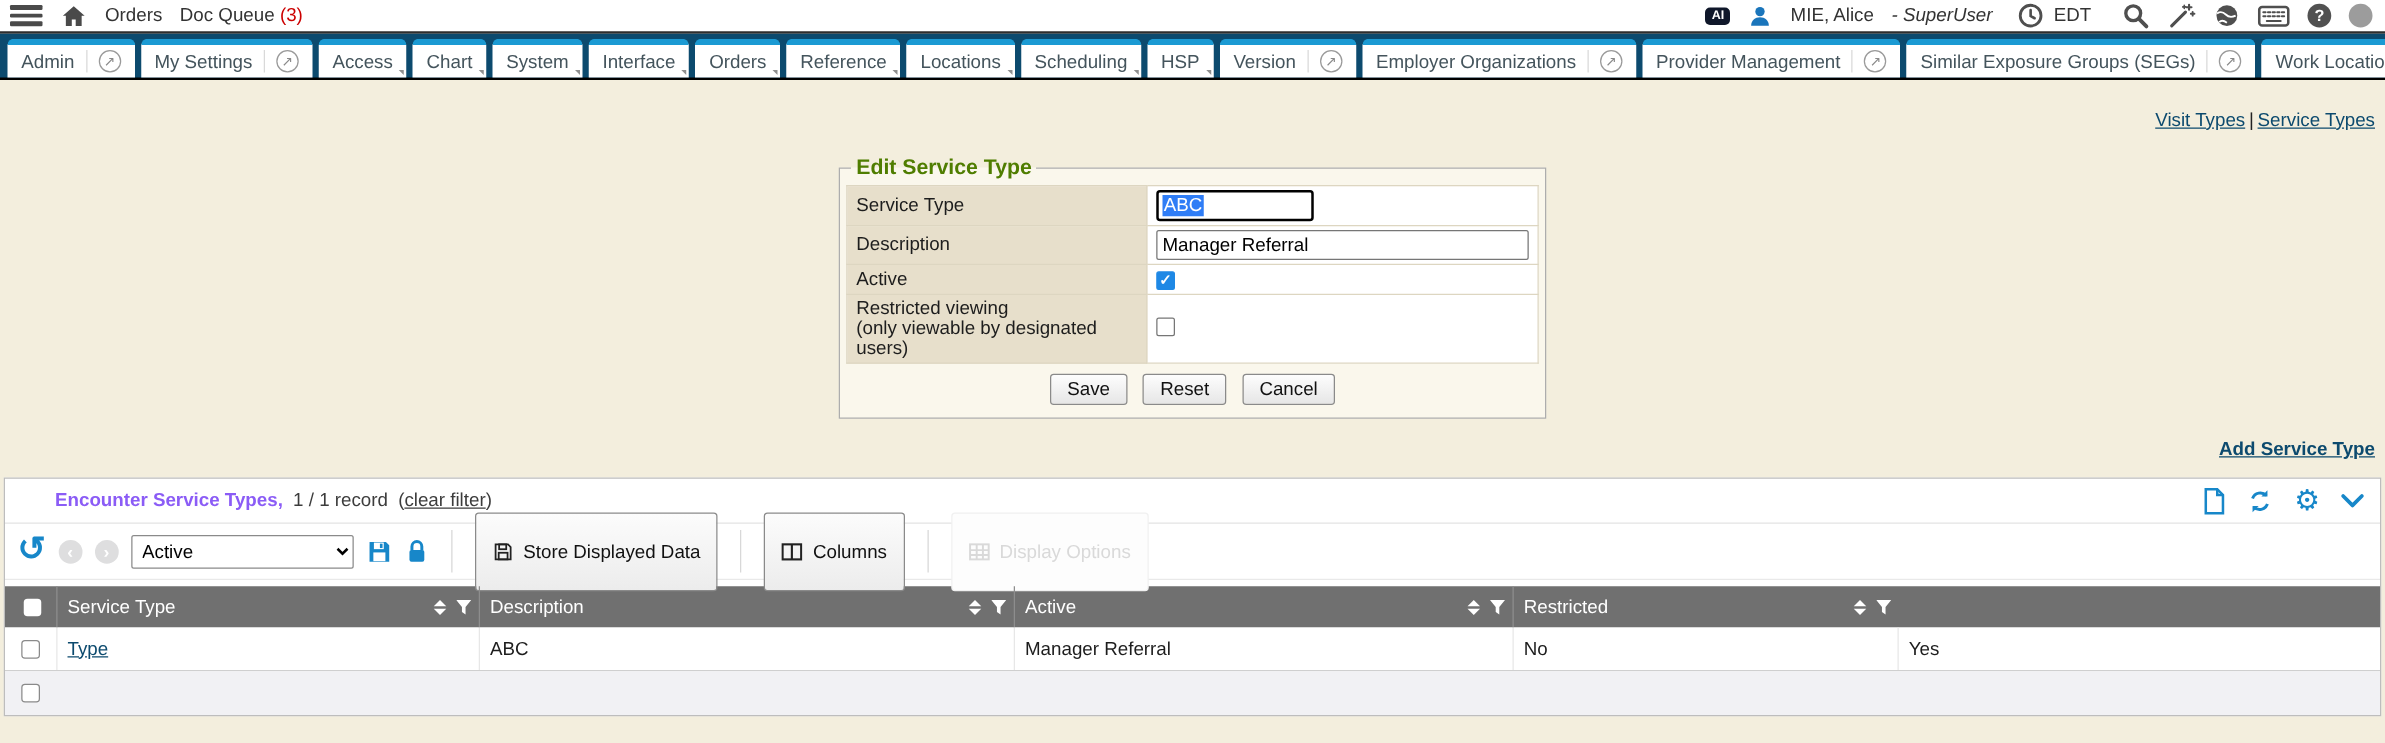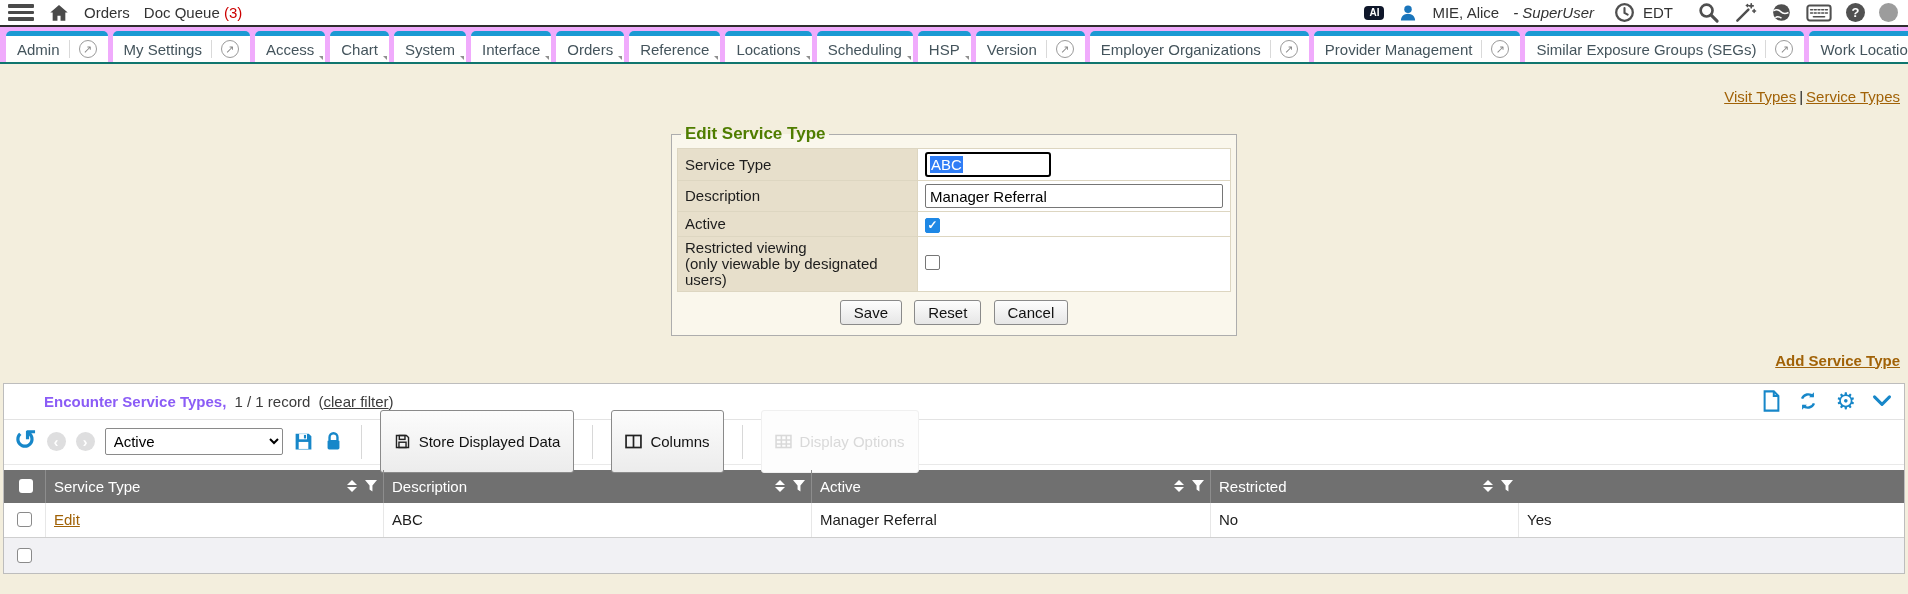--- a/index.html
+++ b/index.html
@@ -1,36 +1,36 @@
 <!DOCTYPE html>
 <html><head>
 <meta charset="utf-8">
 <style>
   * { margin:0; padding:0; box-sizing:border-box; }
   html,body { width:1908px; height:594px; overflow:hidden; }
   body { font-family:"Liberation Sans", sans-serif; background:#f3eedd; color:#222; font-size:15px; }
-  a { color:#a16207; text-decoration:underline; cursor:pointer; }
+  a { color:#0c4a6e; text-decoration:underline; cursor:pointer; }
 
   
   .topbar { height:27px; background:#fff; display:flex; align-items:center; justify-content:space-between; padding:0 10px 0 8px; border-bottom:2px solid #2e2e2e; }
   .topbar-left, .topbar-right { display:flex; align-items:center; gap:14px; }
   .hamburger { display:flex; flex-direction:column; gap:3px; width:26px; cursor:pointer; }
   .hamburger span { height:3.5px; background:#4a4a4a; border-radius:1px; }
   .tb-link { text-decoration:none; color:#333; }
   .count-red { color:#cc0000; }
   .ai-badge { background:#0f172a; color:#fff; font-weight:bold; font-size:10px; border-radius:4px; padding:2px 5px; line-height:1; }
   .user-name { color:#333; }
   .user-role { color:#333; font-style:italic; }
   .tz { color:#333; margin-left:-6px; }
   .icon-btn { display:inline-flex; align-items:center; justify-content:center; cursor:pointer; }
   .help-circle { width:19px; height:19px; border-radius:50%; background:#515151; color:#fff; font-weight:bold; font-size:13px; display:flex; align-items:center; justify-content:center; }
   .gray-dot { width:19px; height:19px; border-radius:50%; background:#9c9c9c; }
 
   
-  .tabbar { height:37px; background:#f0abfc; border-bottom:2px solid #0f766e; display:flex; align-items:flex-end; gap:5px; padding:0 6px; }
+  .tabbar { height:37px; background:#0c4a6e; border-bottom:2px solid #000000; display:flex; align-items:flex-end; gap:5px; padding:0 6px; }
   .tab { position:relative; background:#fff; border-radius:5px 5px 0 0; border-top:5px solid #1b9ad3; height:31px; display:flex; align-items:center; padding:0 11px; color:#44545c; cursor:pointer; white-space:nowrap; }
   .tab.has-caret::after { content:""; position:absolute; right:2px; bottom:2px; border-top:4px solid #8f8f8f; border-left:4px solid transparent; }
   .tab-ext { margin-left:9px; padding-left:9px; border-left:1px solid #d9d9d9; display:flex; align-items:center; }
   .ext-circle { width:18px; height:18px; border:1.5px solid #9a9a9a; border-radius:50%; color:#8a8a8a; font-size:11px; display:flex; align-items:center; justify-content:center; }
 
   
   .content { padding-top:24px; }
   .crumbs { text-align:right; padding-right:8px; height:22px; }
   .crumb-sep { text-decoration:none; color:#222; margin:0 3px; }
 
@@ -417,21 +417,21 @@
             </span>
         </div>
       </div>
     </div>
 
     <div class="g-row g-body">
       <div class="g-cell" style="justify-content:center;">
           <span class="row-cbx"></span>
         </div>
       <div class="g-cell">
-          <a>Edit</a>
+          <a>Type</a>
         </div>
       <div class="g-cell">ABC</div>
       <div class="g-cell">Manager Referral</div>
       <div class="g-cell">No</div>
       <div class="g-cell">Yes</div>
     </div>
 
     <div class="g-footer">
       <span class="row-cbx left"></span>
     </div>

